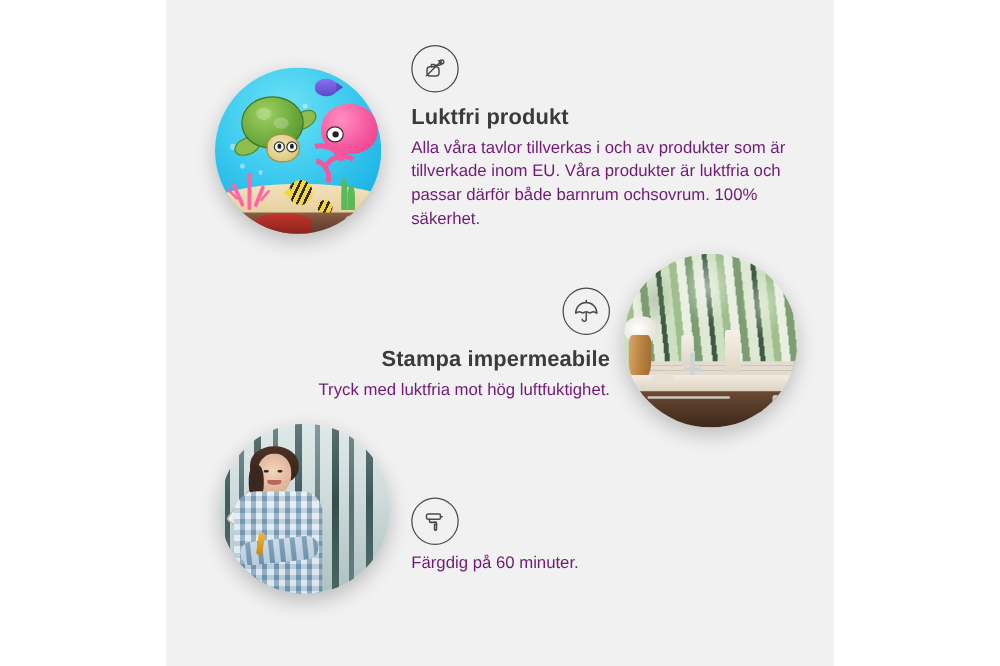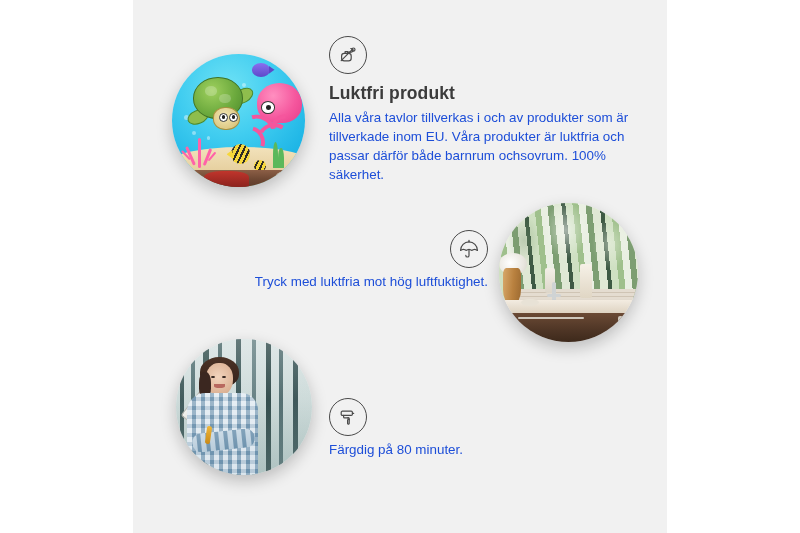--- a/index.html
+++ b/index.html
@@ -52,21 +52,21 @@
   .feat-title {
     font-size: 17.5px;
     font-weight: bold;
     color: #3b3b3b;
     letter-spacing: 0.1px;
     margin-top: 9px;
     line-height: 1.2;
   }
   .feat-desc {
     font-size: 13.4px;
-    color: #1d4ed8;
+    color: #701a75;
     line-height: 1.42;
     margin-top: 4px;
   }
 
   
   .align-left  { text-align: left; }
   .align-left  .icon-wrap { margin-left: 0; margin-right: auto; }
   .align-right { text-align: right; }
   .align-right .icon-wrap { margin-left: auto; margin-right: 0; }
 
@@ -571,20 +571,21 @@
 
     <div class="feature align-right" style="left:55px; top:230px; width:300px;">
       <div class="icon-wrap">
         <svg width="24" height="24" viewBox="0 0 24 24" fill="none" stroke="#4a4a4a" stroke-width="1.2" stroke-linecap="round" stroke-linejoin="round">
           <path d="M3.6 13.3a8.4 8.4 0 0 1 16.8 0"></path>
           <path d="M3.6 13.3c1 0 1.5-1 2.8-1s1.8 1 2.8 1 1.8-1 2.8-1 1.8 1 2.8 1 1.8-1 2.8-1 1.8 1 2.8 1"></path>
           <path d="M12 13.3v5.1a1.6 1.6 0 0 1-3.2 0"></path>
           <path d="M12 4.9V3.4"></path>
         </svg>
       </div>
+      <div class="feat-title">Stampa impermeabile</div>
       <div class="feat-desc">Tryck med luktfria mot hög luftfuktighet.</div>
     </div>
 
     <div class="disc" style="left:43px; top:339px; width:136px; height:136px;">
       <div class="art forest-bg"></div>
       <div class="trunks"></div>
       <div class="forest-haze"></div>
       <div class="w-roller-h"></div>
       <div class="w-roller-s"></div>
       <div class="w-hair"></div>
@@ -601,17 +602,17 @@
     <div class="feature align-left" style="left:196px; top:398px; width:300px;">
       <div class="icon-wrap">
         <svg width="24" height="24" viewBox="0 0 24 24" fill="none" stroke="#4a4a4a" stroke-width="1.2" stroke-linecap="round" stroke-linejoin="round">
           <rect x="5.2" y="6.2" width="11.2" height="4.2" rx="1.2"></rect>
           <path d="M7.6 10.4v1.5a1 1 0 0 0 1 1h4.2"></path>
           <path d="M11.7 12.9h.6a1 1 0 0 1 1 1v.8"></path>
           <rect x="11.6" y="14.5" width="1.6" height="4.6" rx="0.5"></rect>
           <path d="M16.4 8.3h1.3"></path>
         </svg>
       </div>
-      <div class="feat-desc">Färgdig på 80 minuter.</div>
+      <div class="feat-desc">Färgdig på 60 minuter.</div>
     </div>
 
   </div>
 </div>
 
 </body></html>

